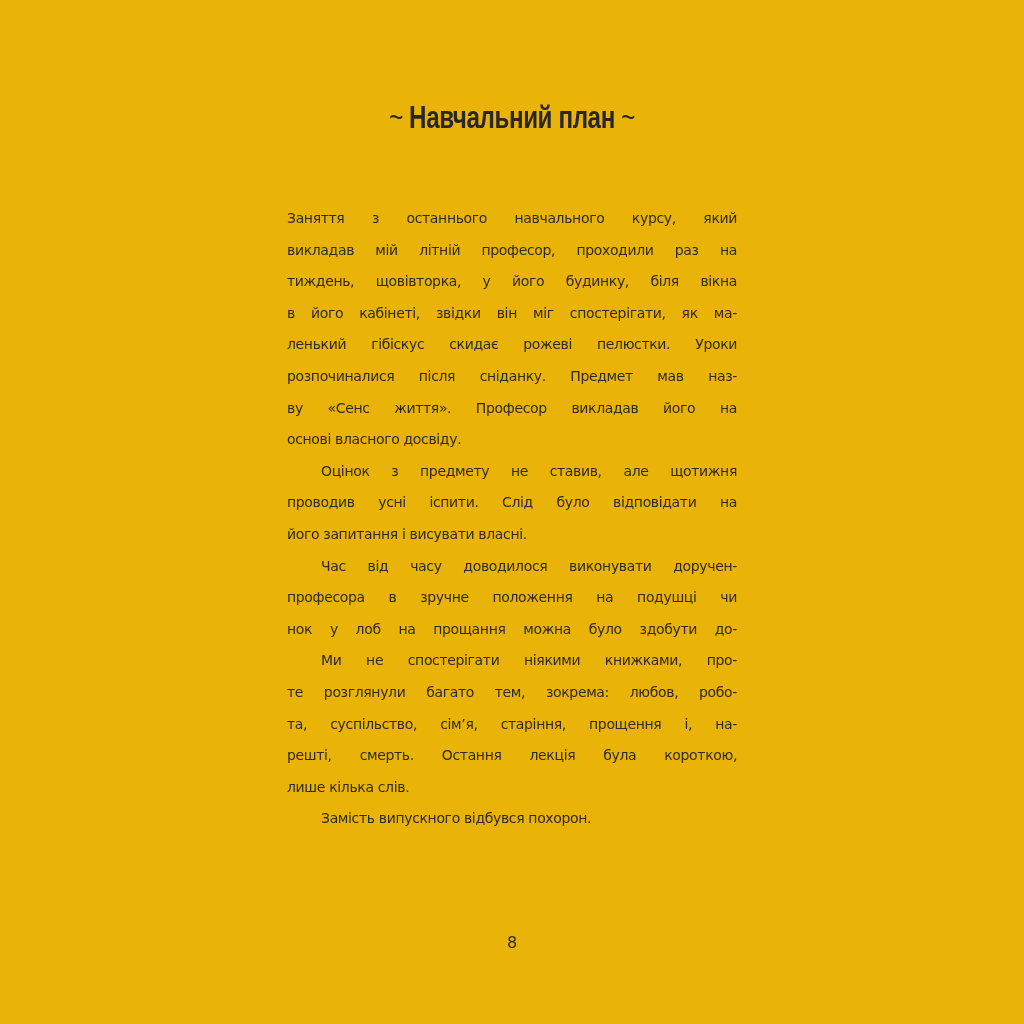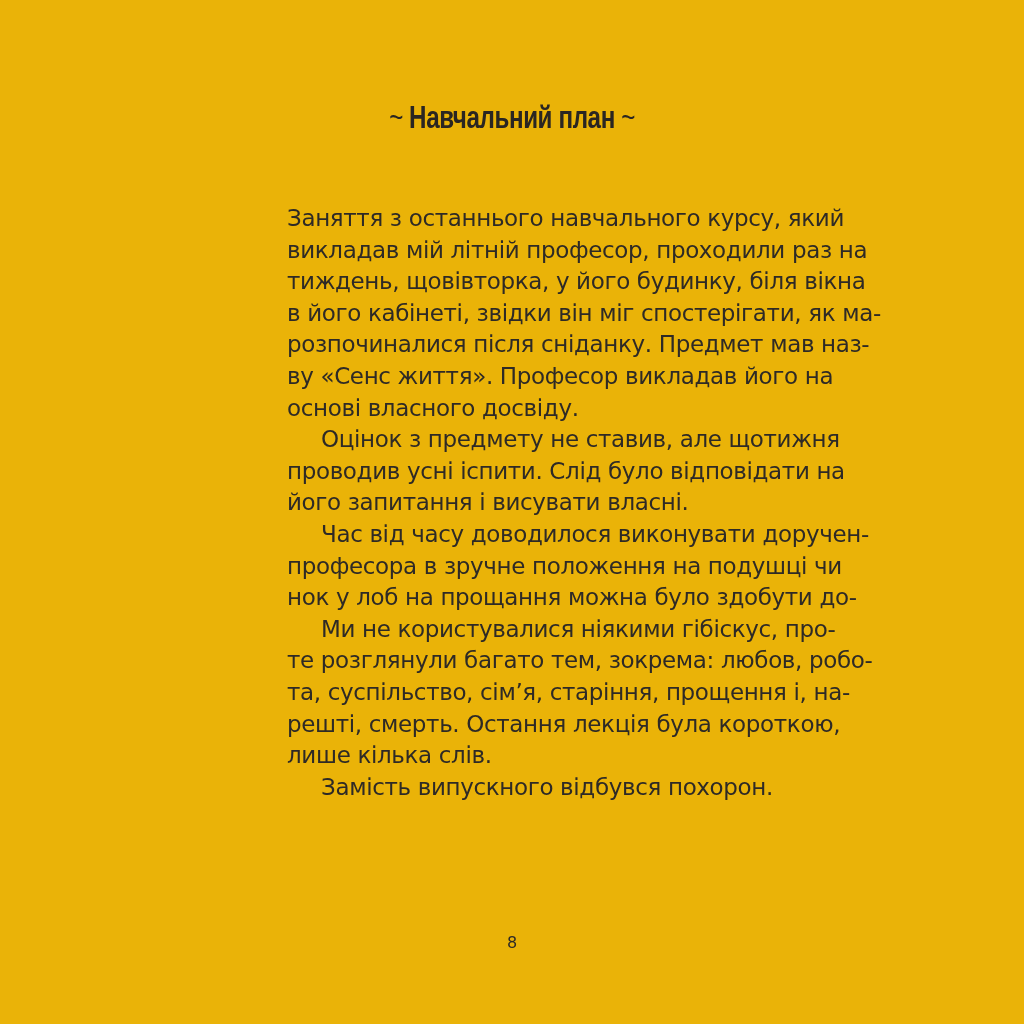--- a/index.html
+++ b/index.html
@@ -41,21 +41,21 @@
       display: inline-block;
       margin: 0 8px;
     }
     .body-text {
       position: absolute;
       left: 287px;
       top: 203px;
       width: 450px;
       color: #2e2a26;
       font-family: "DejaVu Sans", sans-serif;
-      font-size: 23px;
+      font-size: 14px;
     }
     .line {
       height: 31.6px;
       line-height: 31.6px;
       white-space: nowrap;
       text-align: justify;
       text-align-last: justify;
       letter-spacing: -0.35px;
     }
     .line.last {
@@ -83,39 +83,40 @@
     <span class="tilde">~</span><span>Навчальний план</span><span class="tilde">~</span>
   </div>
 
   <div class="body-text">
 
     <div>
       <div class="line">Заняття з останнього навчального курсу, який</div>
       <div class="line">викладав мій літній професор, проходили раз на</div>
       <div class="line">тиждень, щовівторка, у його будинку, біля вікна</div>
       <div class="line">в його кабінеті, звідки він міг спостерігати, як ма-</div>
+      <div class="line">ленький гібіскус скидає рожеві пелюстки. Уроки</div>
       <div class="line">розпочиналися після сніданку. Предмет мав наз-</div>
       <div class="line">ву «Сенс життя». Професор викладав його на</div>
       <div class="line last">основі власного досвіду.</div>
     </div>
 
     <div>
       <div class="line indent">Оцінок з предмету не ставив, але щотижня</div>
       <div class="line">проводив усні іспити. Слід було відповідати на</div>
       <div class="line last">його запитання і висувати власні.</div>
     </div>
 
     <div>
       <div class="line indent">Час від часу доводилося виконувати доручен-</div>
       <div class="line">професора в зручне положення на подушці чи</div>
       <div class="line">нок у лоб на прощання можна було здобути до-</div>
     </div>
 
     <div>
-      <div class="line indent">Ми не користувалися ніякими гібіскус, про-</div>
+      <div class="line indent">Ми не спостерігати ніякими книжками, про-</div>
       <div class="line">те розглянули багато тем, зокрема: любов, робо-</div>
       <div class="line">та, суспільство, сім’я, старіння, прощення і, на-</div>
       <div class="line">решті, смерть. Остання лекція була короткою,</div>
       <div class="line last">лише кілька слів.</div>
     </div>
 
     <div>
       <div class="line indent last">Замість випускного відбувся похорон.</div>
     </div>
   </div>

